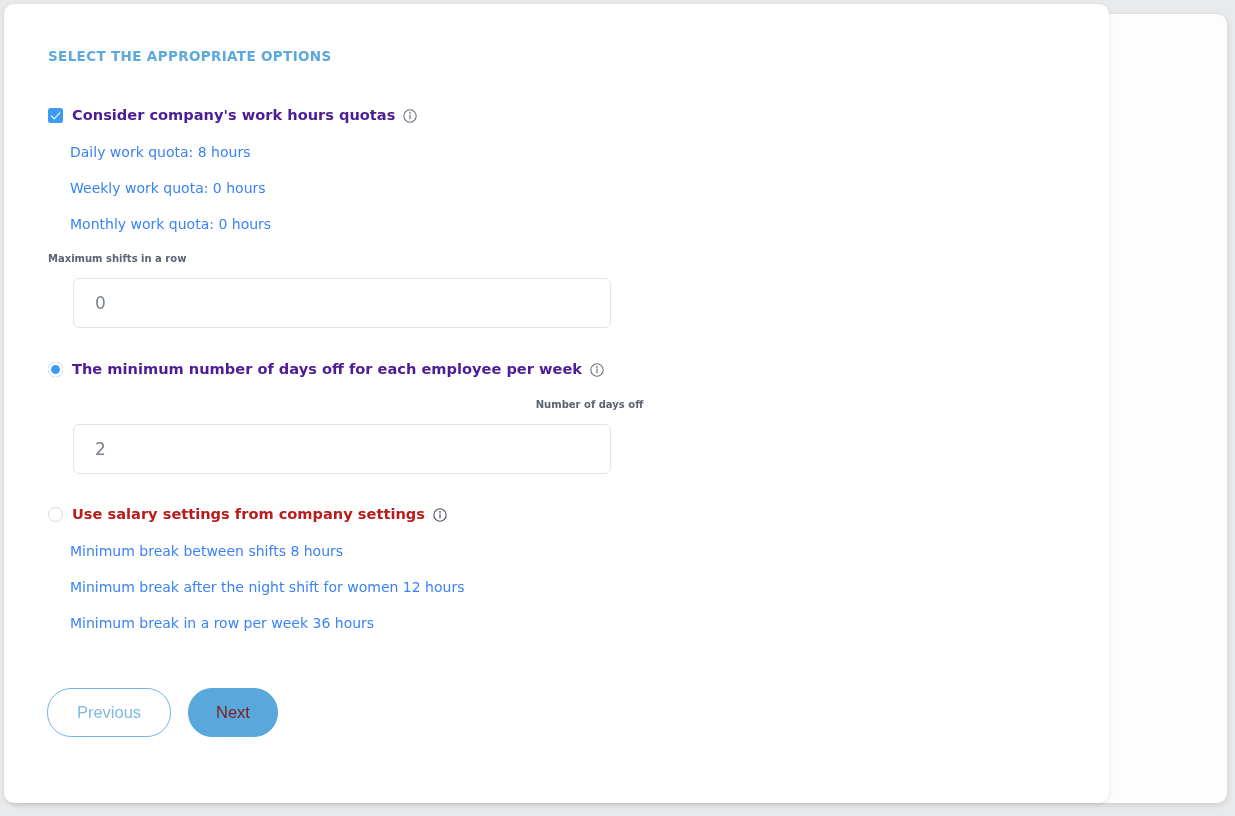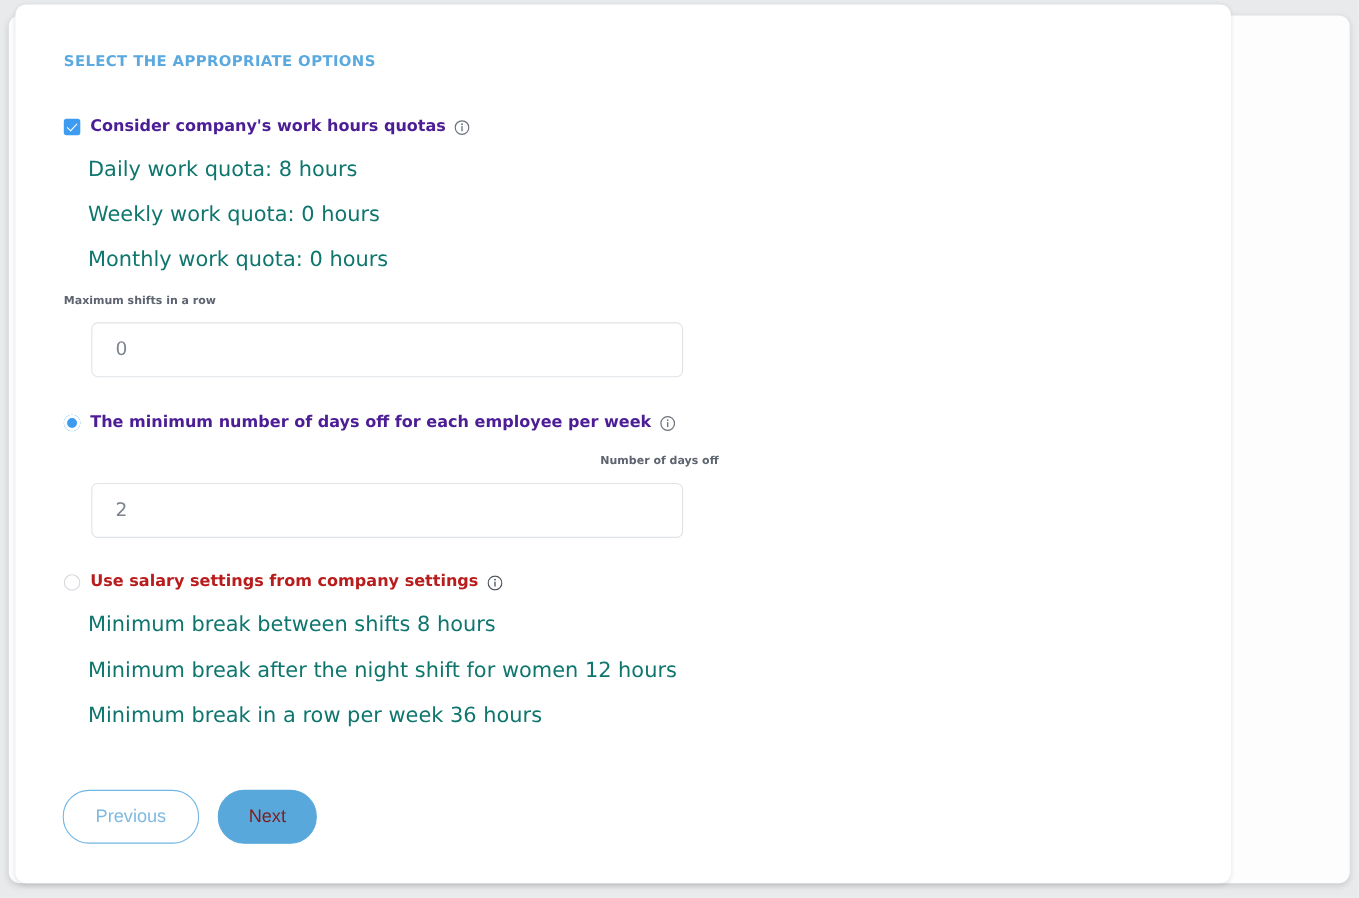--- a/index.html
+++ b/index.html
@@ -28,21 +28,21 @@
     top: 14px;
     width: 1219px;
     height: 789px;
     background: #fdfdfd;
     border-radius: 10px;
     box-shadow: 0 2px 6px rgba(0,0,0,0.13);
   }
 
   .card {
     position: absolute;
-    left: 14px;
+    left: 4px;
     top: 4px;
     width: 1105px;
     height: 799px;
     background: #ffffff;
     border-radius: 10px;
     box-shadow: 0 1px 5px rgba(0,0,0,0.10);
     overflow: hidden;
   }
 
   .card-inner {
@@ -121,22 +121,22 @@
     flex: 0 0 auto;
     display: inline-block;
     cursor: pointer;
     position: relative;
     top: 0px;
   }
   .info-icon svg { display: block; }
 
   
   .sub-line {
-    color: #0f766e;
-    font-size: 19px;
+    color: #3b82f6;
+    font-size: 14px;
     margin: 0 0 0 25px;
     padding-top: 22px;
     line-height: 1;
   }
 
   .field-label {
     color: #5d6470;
     font-size: 10px;
     font-weight: bold;
     line-height: 1;

